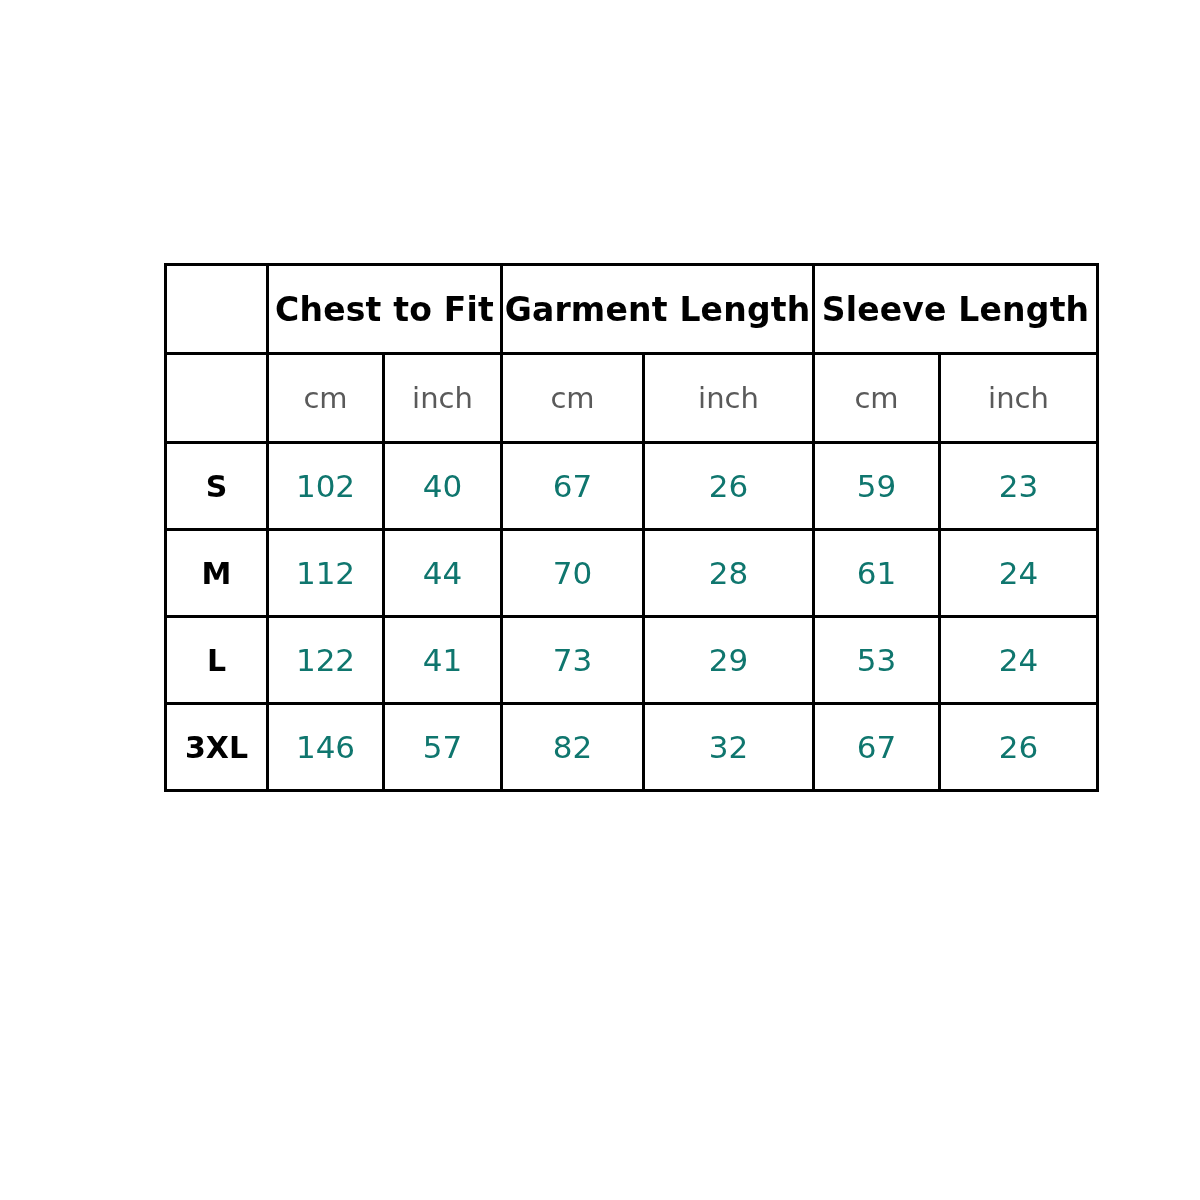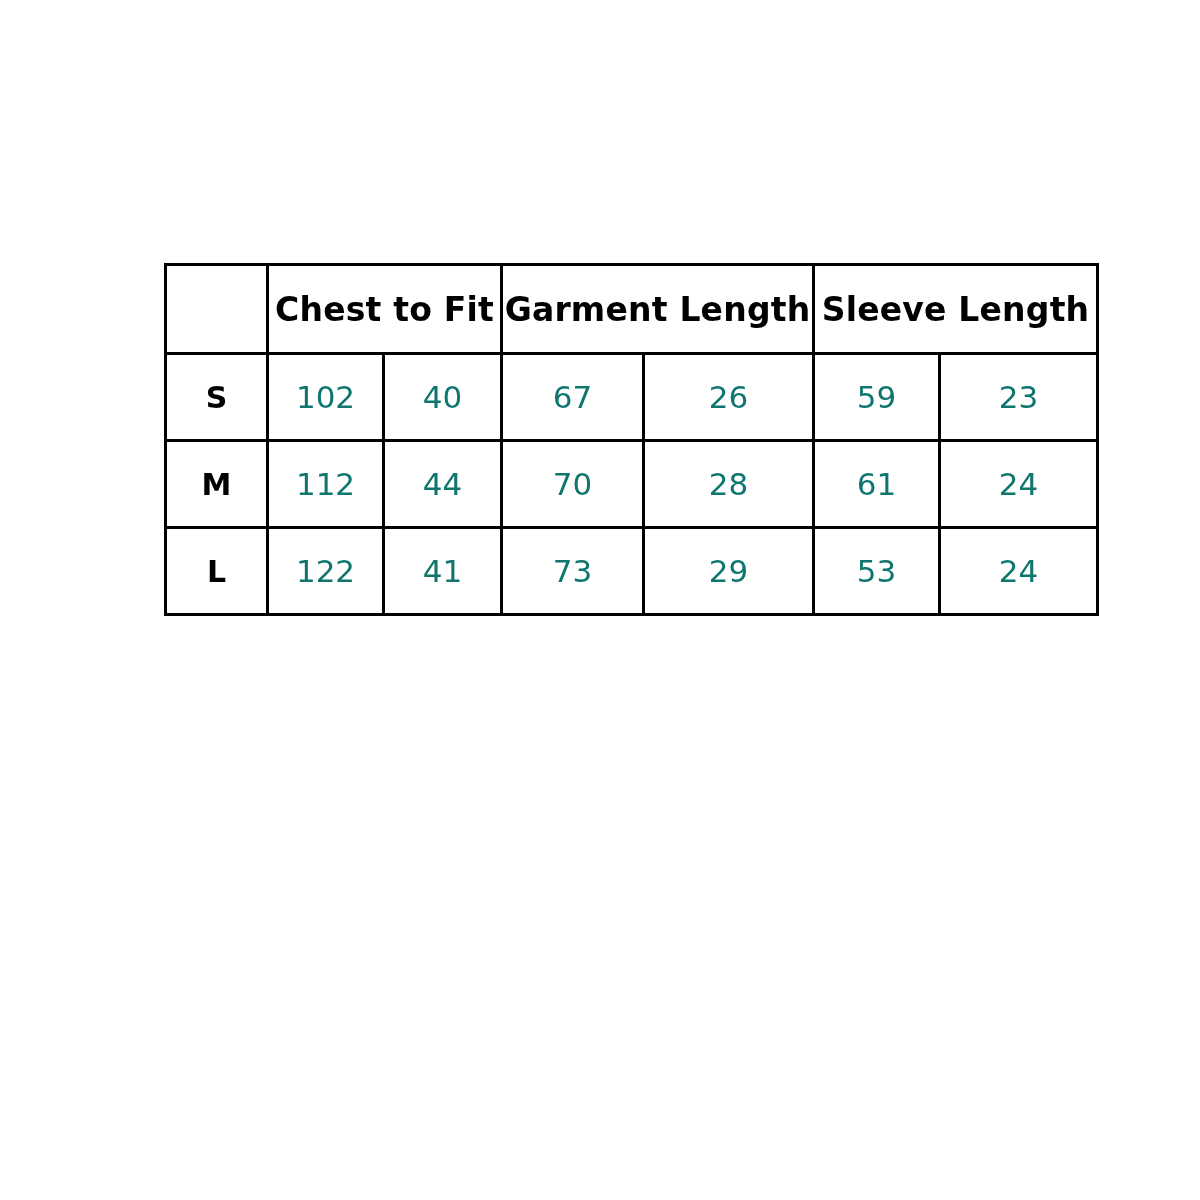--- a/index.html
+++ b/index.html
@@ -97,20 +97,29 @@
       <col class="c-unit-e">
       <col class="c-unit-f">
     </colgroup>
     <thead>
       <tr class="group-row">
         <td class="corner-blank"></td>
         <th colspan="2">Chest to Fit</th>
         <th colspan="2">Garment Length</th>
         <th colspan="2">Sleeve Length</th>
       </tr>
+      <tr class="unit-row">
+        <td class="corner-blank"></td>
+        <td>cm</td>
+        <td>inch</td>
+        <td>cm</td>
+        <td>inch</td>
+        <td>cm</td>
+        <td>inch</td>
+      </tr>
     </thead>
     <tbody>
       <tr class="data-row">
         <td class="size-cell">S</td>
         <td>102</td>
         <td>40</td>
         <td>67</td>
         <td>26</td>
         <td>59</td>
         <td>23</td>
@@ -126,15 +135,24 @@
       </tr>
       <tr class="data-row">
         <td class="size-cell">L</td>
         <td>122</td>
         <td>41</td>
         <td>73</td>
         <td>29</td>
         <td>53</td>
         <td>24</td>
       </tr>
+      <tr class="data-row">
+        <td class="size-cell">3XL</td>
+        <td>146</td>
+        <td>57</td>
+        <td>82</td>
+        <td>32</td>
+        <td>67</td>
+        <td>26</td>
+      </tr>
     </tbody>
   </table>
 </div>
 
 </body></html>

